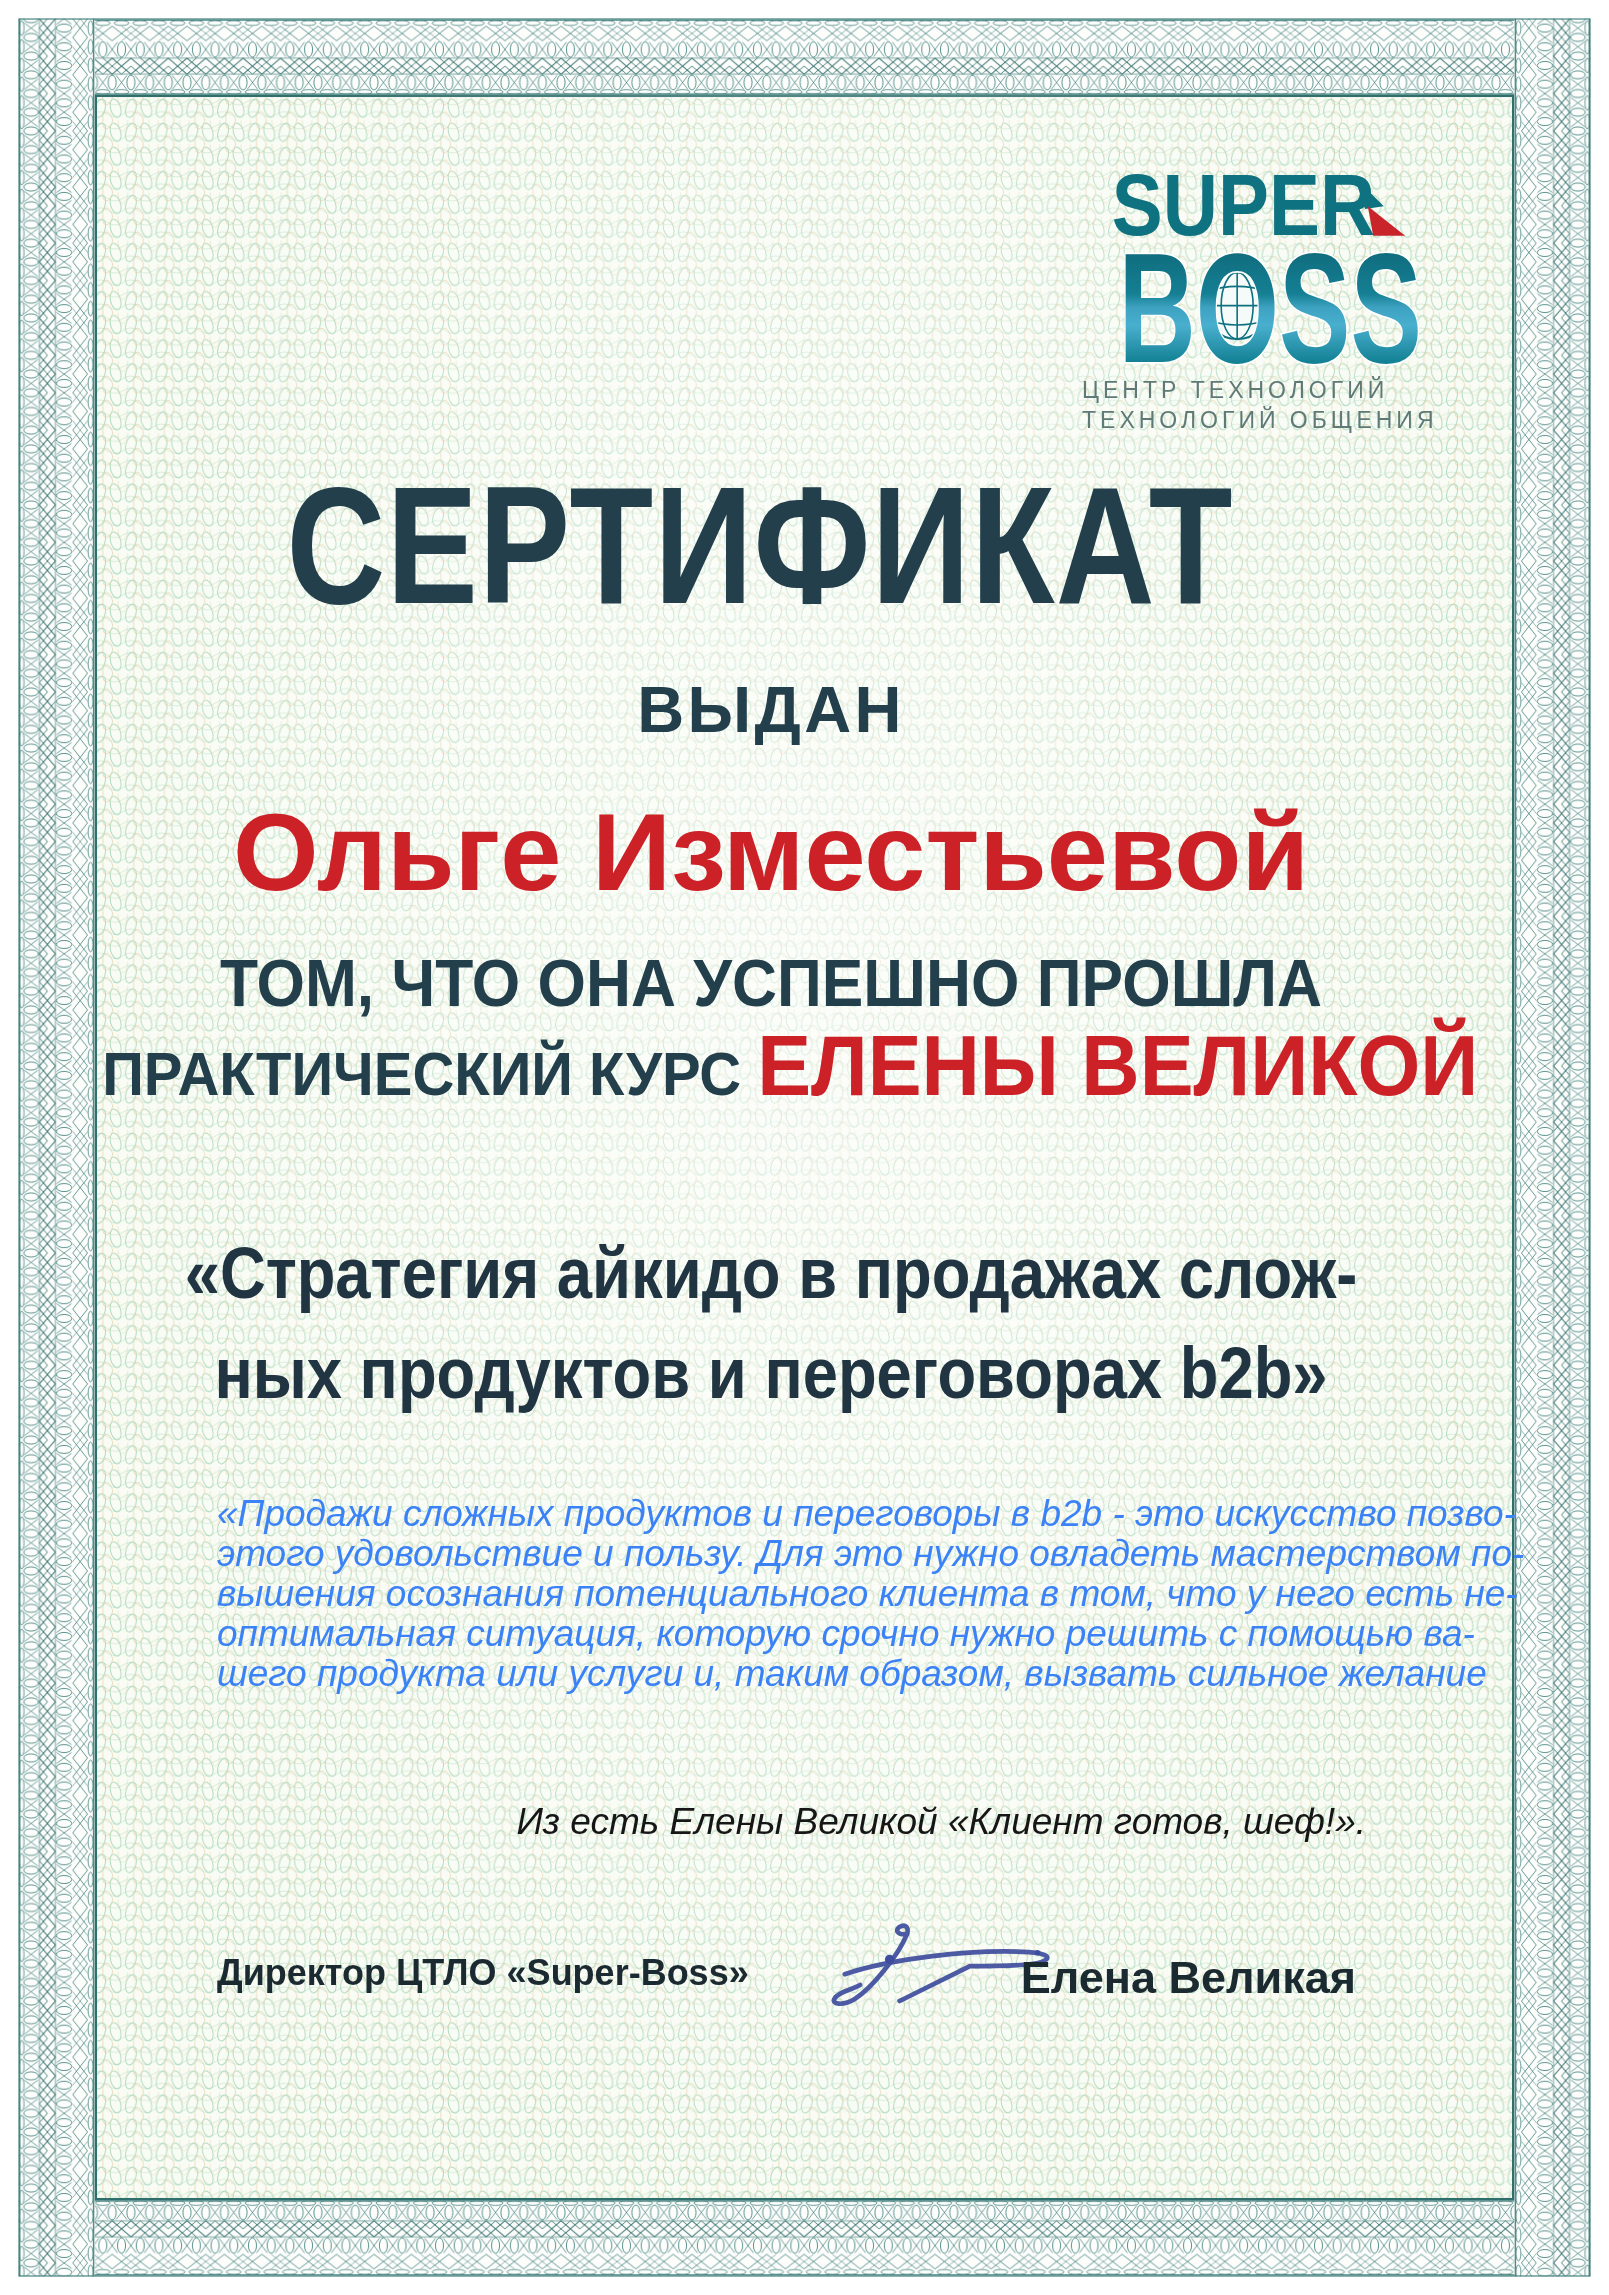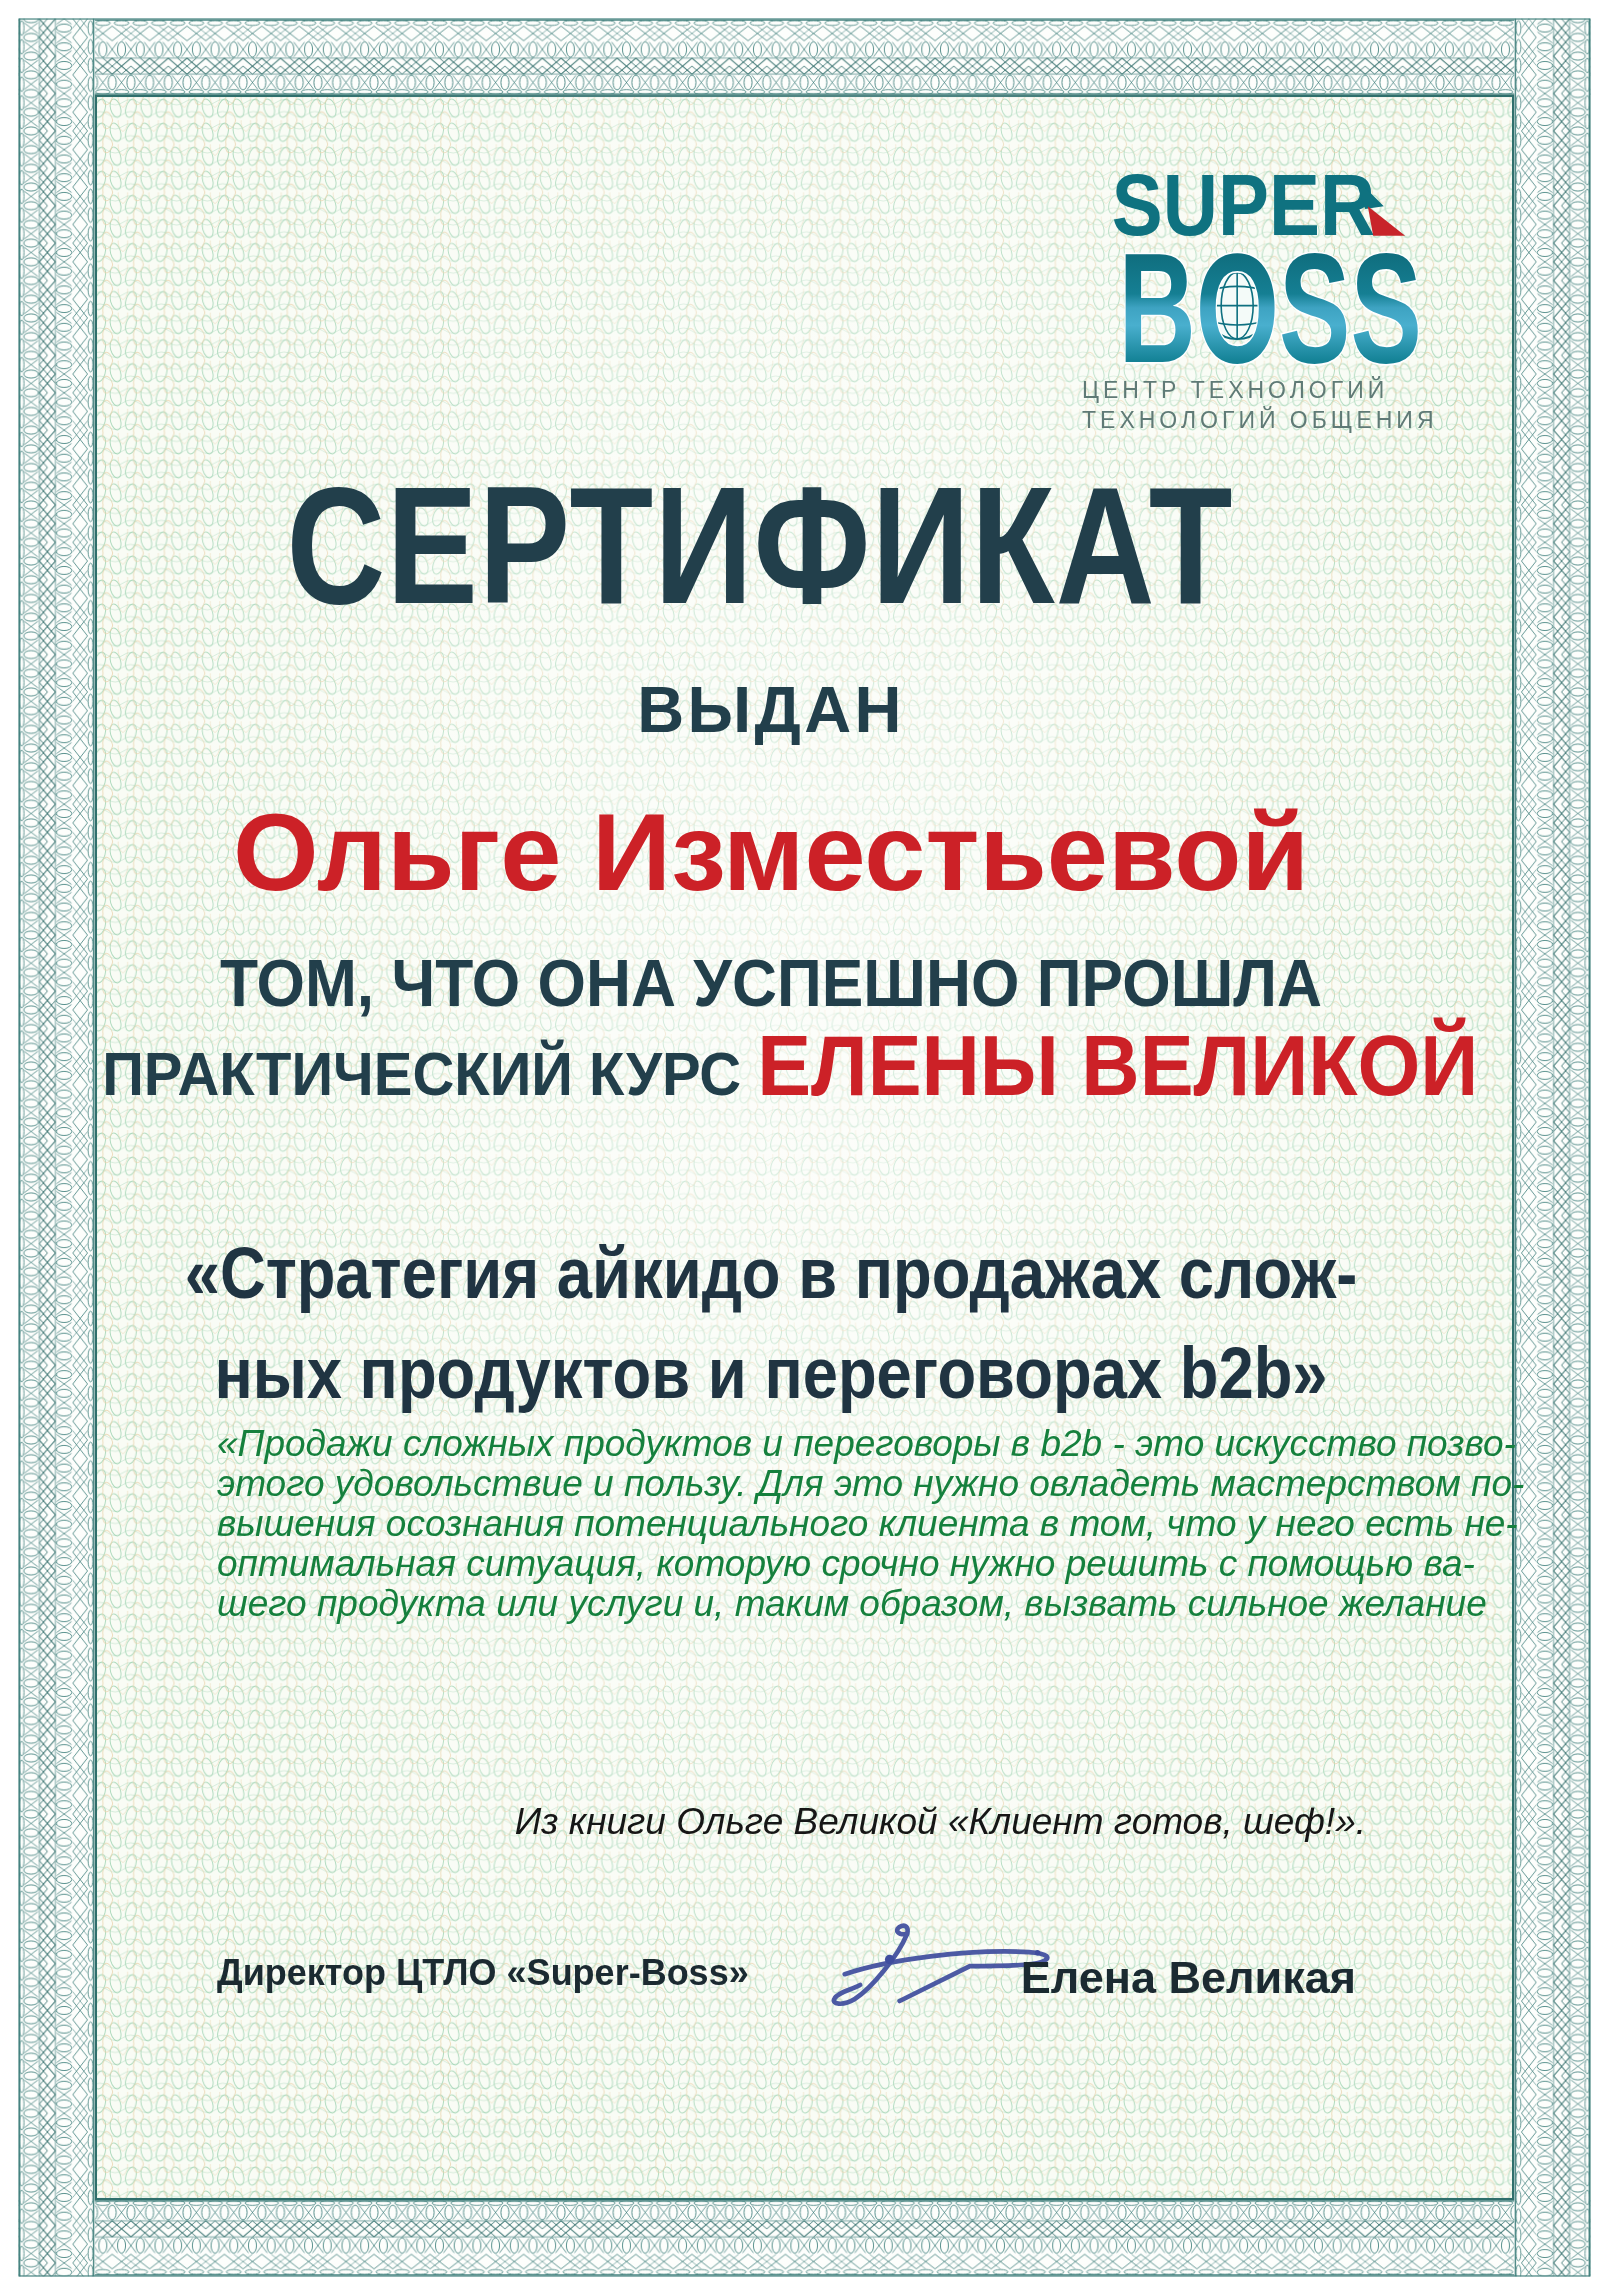--- a/index.html
+++ b/index.html
@@ -27,22 +27,22 @@
     transform:scaleX(0.93);transform-origin:50% 50%;
   }
   .course-line{top:1023px;font-size:85px;font-weight:bold;line-height:1;white-space:nowrap;
     transform:scaleX(0.95);transform-origin:50% 50%;}
   .course-line .prefix{font-size:61px;}
   .course-title{
     top:1223px;font-size:72px;font-weight:bold;line-height:100px;color:#203442;
     transform:scaleX(0.88);transform-origin:50% 50%;white-space:nowrap;
   }
   .quote{
-    left:217px;top:1424px;width:1176px;
-    font-size:37px;font-style:italic;color:#15803d;
+    left:217px;top:1494px;width:1176px;
+    font-size:37px;font-style:italic;color:#3b82f6;
     line-height:40px;text-align:left;white-space:nowrap;
   }
   .attribution{
     left:95px;right:243px;top:1800px;text-align:right;
     font-size:37px;font-style:italic;color:#161616;line-height:1.2;
   }
   .footer-left{
     left:217px;top:1952px;font-size:36px;font-weight:bold;color:#1b2a31;white-space:nowrap;
   }
   .footer-right{
@@ -180,21 +180,21 @@
   </div>
 
   <div class="abs quote">
     <div>«Продажи сложных продуктов и переговоры в b2b - это искусство позво-</div>
     <div>этого удовольствие и пользу. Для это нужно овладеть мастерством по-</div>
     <div>вышения осознания потенциального клиента в том, что у него есть не-</div>
     <div>оптимальная ситуация, которую срочно нужно решить с помощью ва-</div>
     <div>шего продукта или услуги и, таким образом, вызвать сильное желание</div>
   </div>
 
-  <div class="abs attribution">Из книги Ольге Великой «Клиент готов, шеф!».</div>
+  <div class="abs attribution">Из есть Елены Великой «Клиент готов, шеф!».</div>
 
   <div class="abs footer-left">Директор ЦТЛО «Super-Boss»</div>
 
   <div class="abs sig-wrap">
     <svg width="241" height="107" viewBox="0 0 360 150" xmlns="http://www.w3.org/2000/svg">
       <g fill="none" stroke="#3f4d9e" stroke-width="7" stroke-linecap="round" opacity="0.92">
         <path d="M118,28 C121,18 116,12 106,18 C100,22 104,30 118,28"></path>
         <path d="M118,28 C104,62 64,110 40,125 C22,136 4,133 10,124 C16,114 34,112 48,104"></path>
         <path d="M25,88 C90,66 210,50 300,55 C328,57 336,64 318,70 C300,76 250,76 212,76 L107,128"></path>
       </g>

